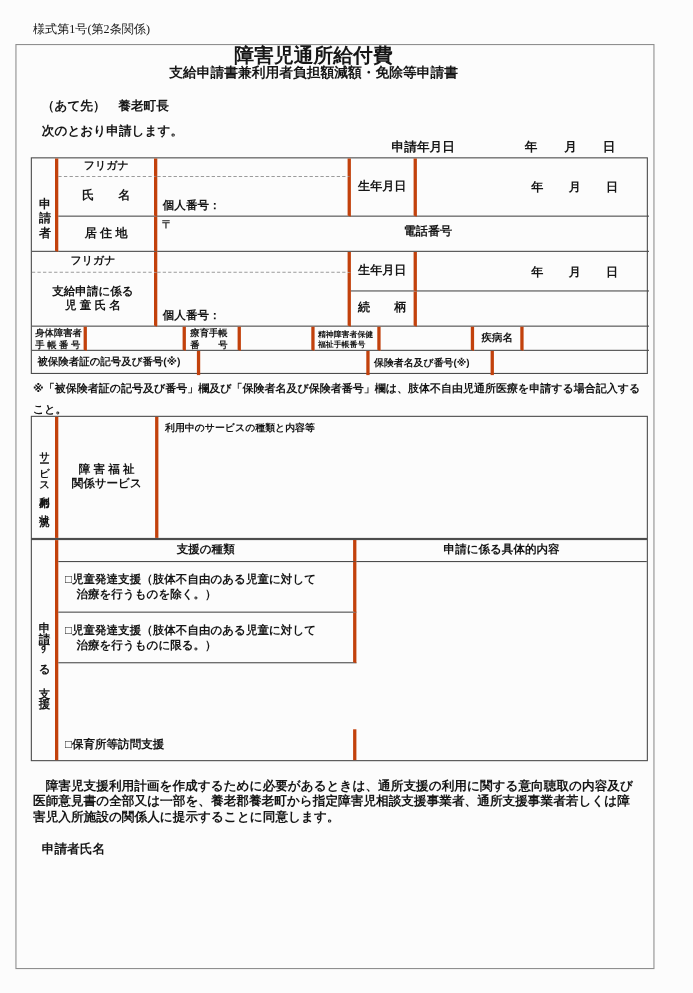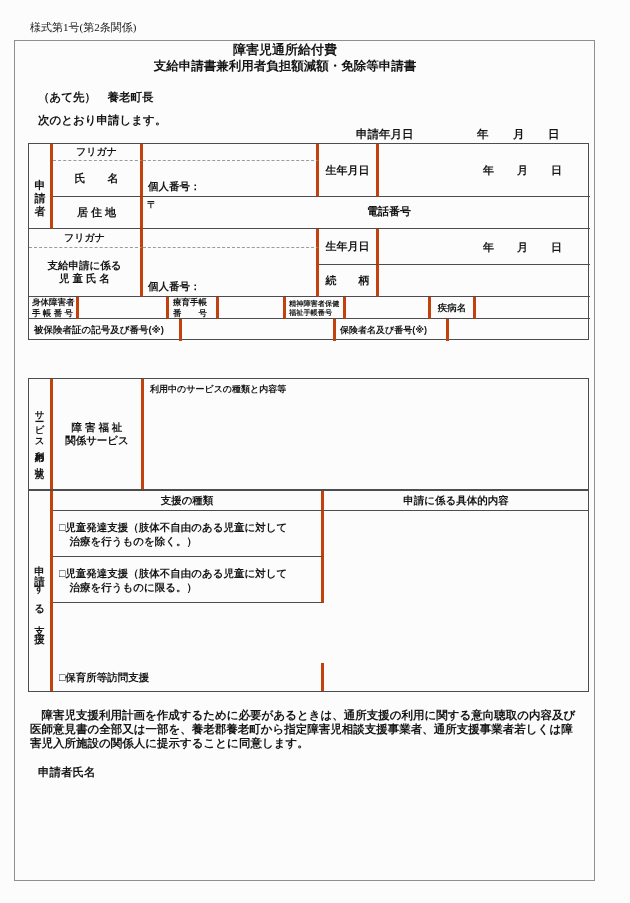--- a/index.html
+++ b/index.html
@@ -23,21 +23,21 @@
   .serif { font-family:"Liberation Serif","DejaVu Serif",serif; font-weight:normal; }
   .f72 { font-size:7.2px;  line-height:9px;  }
   .f85 { font-size:8.5px;  line-height:10.5px; }
   .f9  { font-size:9px;    line-height:11px; }
   .f95 { font-size:9.5px;  line-height:12px; }
   .f10 { font-size:10px;   line-height:12px; }
   .f105{ font-size:10.5px; line-height:13px; }
   .f11 { font-size:11px;   line-height:13px; }
   .f115{ font-size:11.5px; line-height:14px; }
   .f125{ font-size:12.5px; line-height:15px; }
-  .f13 { font-size:13px;   line-height:16px; }
+  .f13 { font-size:18px;   line-height:16px; }
   .unit{ position:absolute; top:50%; transform:translateY(-50%); font-size:11px; }
   .pn  { position:absolute; left:5px; bottom:2px; font-size:10.5px; }
   .item{ display:flex; align-items:center; padding-left:6px; font-size:10.5px;
          line-height:14px; white-space:pre-line; }
 </style>
 </head>
 <body>
 
 <div class="sheet">
 
@@ -111,20 +111,21 @@
     <div class="cell br bb" style="left:317px; top:153px; width:85px; height:22px;"></div>
     <div class="cell br bb cc f95" style="left:402px; top:153px; width:45px; height:22px;">疾病名</div>
     <div class="cell bb" style="left:447px; top:153px; width:114px; height:22px;"></div>
 
     <div class="cell br cl f95" style="left:0; top:175px; width:153px; height:22px; padding-left:5px;">被保険者証の記号及び番号(※)</div>
     <div class="cell br" style="left:153px; top:175px; width:154px; height:22px;"></div>
     <div class="cell br cl f9" style="left:307px; top:175px; width:113px; height:22px; padding-left:4px;">保険者名及び番号(※)</div>
     <div class="cell" style="left:420px; top:175px; width:141px; height:22px;"></div>
   </div>
 
+  <div class="abs f10" style="left:30px; top:344px; width:560px; line-height:19px;">※「被保険者証の記号及び番号」欄及び「保険者名及び保険者番号」欄は、肢体不自由児通所医療を申請する場合記入すること。</div>
 
   <div class="tbl" style="left:28px; top:378px; width:561px; height:112px;">
     <div class="cell br vt cc f95" style="left:0; top:0; width:24px; height:110px; letter-spacing:2px;">サービス利用の状況</div>
     <div class="cell br cc pre f105" style="left:24px; top:0; width:91px; height:110px;">障 害 福 祉
 関係サービス</div>
     <div class="cell" style="left:115px; top:0; width:444px; height:110px;">
       <span class="abs f9" style="left:6px; top:5px;">利用中のサービスの種類と内容等</span>
     </div>
   </div>
 

